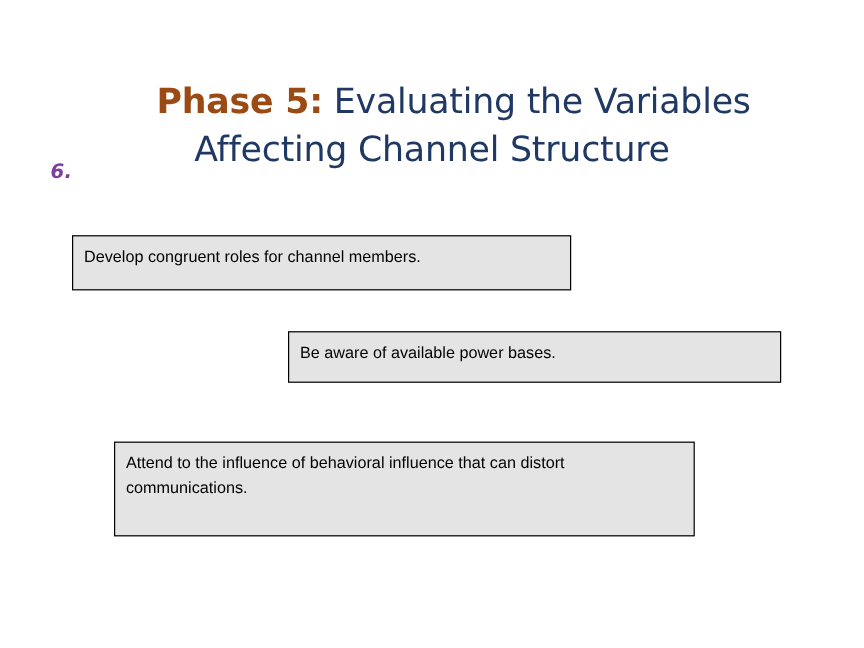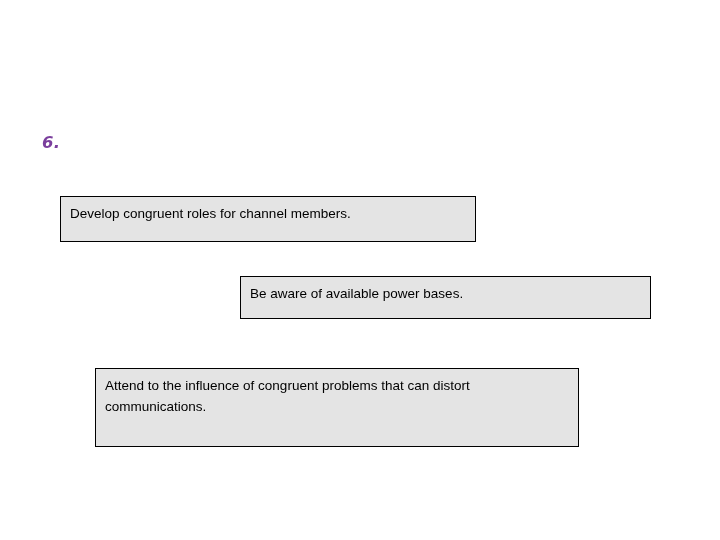--- a/index.html
+++ b/index.html
@@ -84,30 +84,33 @@
 
   #box-1 { left: 60px;  top: 196px; width: 416px; height: 46px; }
   #box-2 { left: 240px; top: 276px; width: 411px; height: 43px; }
   #box-3 { left: 95px;  top: 368px; width: 484px; height: 79px; }
 </style>
 </head>
 <body>
 
 <div class="slide">
 
+  <div class="title">
+    <span class="phase-label">Phase 5:</span><span class="title-rest"> Evaluating the Variables Affecting Channel Structure</span>
+  </div>
 
   <div class="subhead">
     <span class="num">6.</span>
   </div>
 
   <div class="callout" id="box-2">
     <span class="ctext">Be aware of available power bases.</span>
   </div>
 
   <div class="callout" id="box-1">
     <span class="ctext">Develop congruent roles for channel members.</span>
   </div>
 
   <div class="callout" id="box-3">
-    <span class="ctext">Attend to the influence of congruent problems that can distort communications.</span>
+    <span class="ctext">Attend to the influence of behavioral influence that can distort communications.</span>
   </div>
 
 </div>
 
 </body></html>

